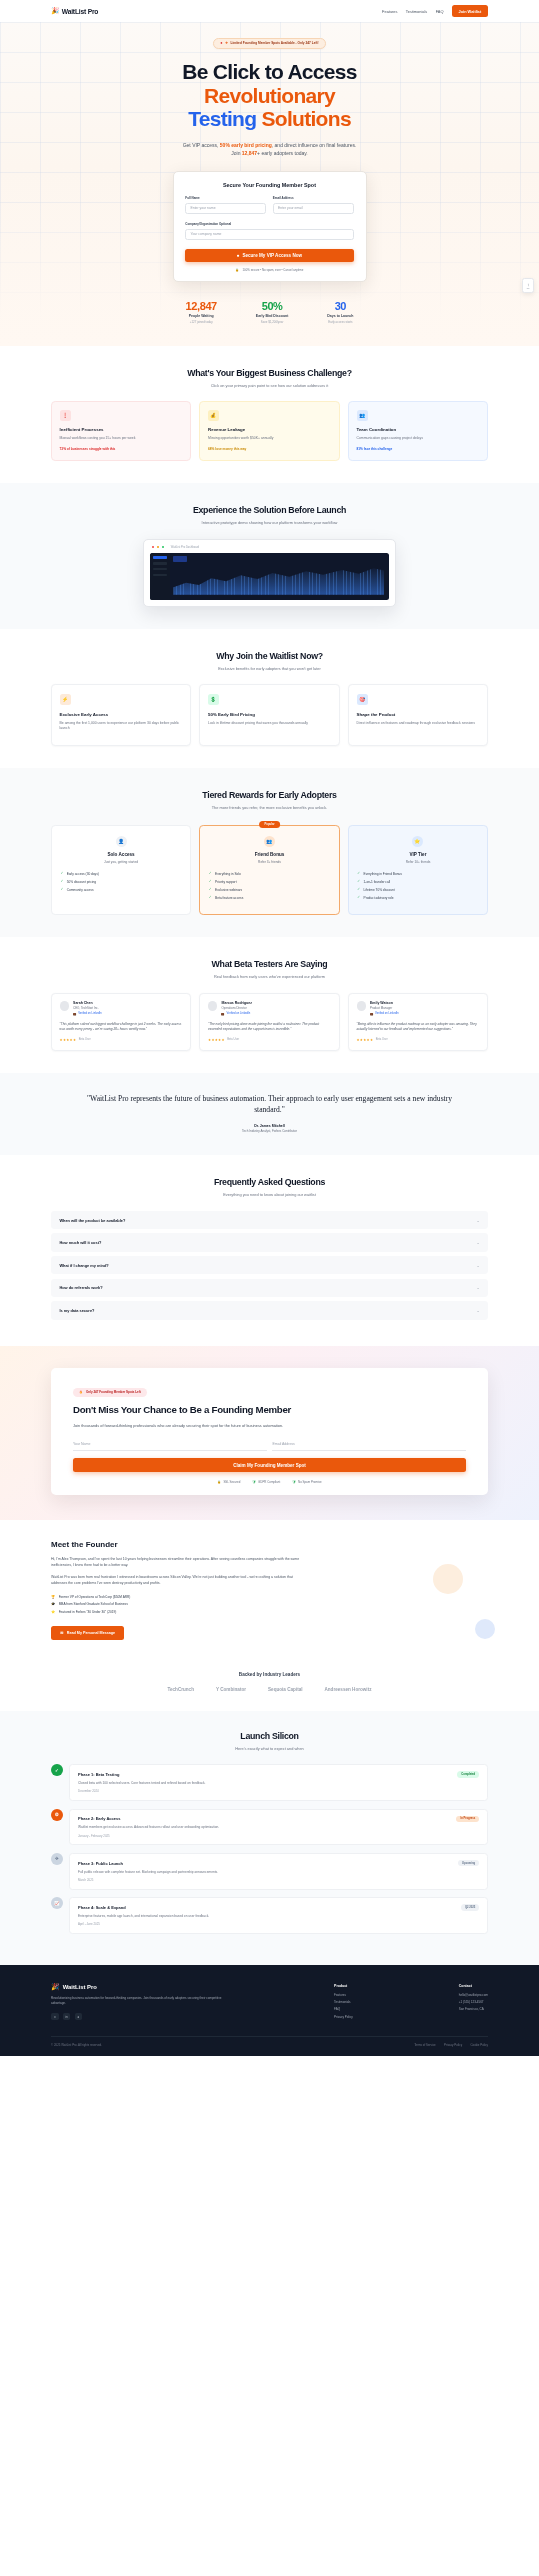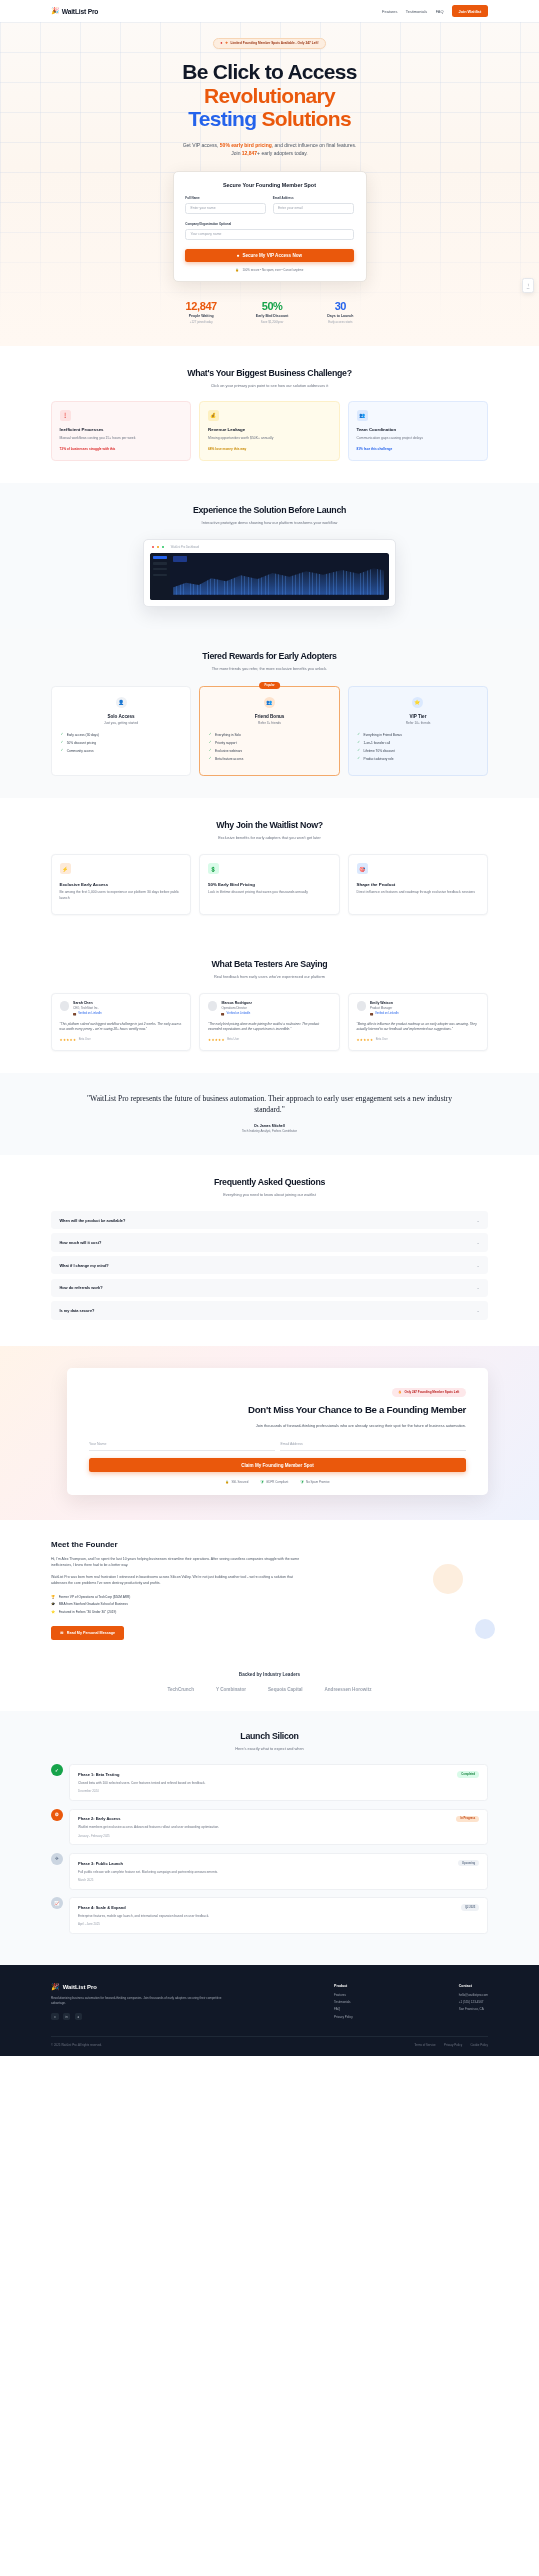--- a/index.html
+++ b/index.html
@@ -216,21 +216,21 @@
   .faq-q { font-size: 3.9px; font-weight: bold; color: #111827; }
   .chev { font-size: 3.8px; color: #9ca3af; }
 
   
   .cta-sec {
     padding: 22px 51px 25px;
     background: linear-gradient(135deg, #fff4e9 0%, #fdf0f4 42%, #eef2fd 100%);
   }
   .cta-card {
     background: #fff; border-radius: 5px; box-shadow: 0 6.7px 20px rgba(31,24,18,.09);
-    padding: 13.5px 22px 11.8px; text-align: right; margin-left: 16px;
+    padding: 13.5px 22px 11.8px; text-align: left;
   }
   .cta-badge {
     display: inline-flex; align-items: center; gap: 2.5px; background: #fde8ea;
     color: #b91c1c; font-size: 3px; font-weight: bold; padding: 2.5px 6.7px; border-radius: 10px;
   }
   .cta-h2 { font-size: 9.7px; font-weight: bold; color: #111827; line-height: 1.22; margin-top: 7.6px; letter-spacing: -0.3px; }
   .cta-p { font-size: 3.9px; color: #4b5563; line-height: 1.6; margin-top: 6.7px; }
   .cta-form { display: flex; gap: 5.9px; margin-top: 10px; }
   .cta-input { flex: 1; height: 11.8px; border-bottom: 0.4px solid #e5e7eb; font-size: 3.5px; color: #9ca3af; display: flex; align-items: center; }
   .cta-btn {
@@ -457,20 +457,42 @@
           <div class="demo-side-row"></div>
         </div>
         <div class="demo-kpi"></div>
         <div class="demo-chart">
           <div class="spark"></div>
         </div>
       </div>
     </div>
   </div>
 
+  <div class="section bg-white">
+    <div class="sec-title">Why Join the Waitlist Now?</div>
+    <div class="sec-sub">Exclusive benefits for early adopters that you won't get later</div>
+    <div class="bcards">
+      <div class="bcard">
+        <div class="bicon bi-o">⚡</div>
+        <div class="card-title">Exclusive Early Access</div>
+        <div class="card-desc">Be among the first 1,000 users to experience our platform 30 days before public launch</div>
+      </div>
+      <div class="bcard">
+        <div class="bicon bi-g">💲</div>
+        <div class="card-title">50% Early Bird Pricing</div>
+        <div class="card-desc">Lock in lifetime discount pricing that saves you thousands annually</div>
+      </div>
+      <div class="bcard">
+        <div class="bicon bi-b">🎯</div>
+        <div class="card-title">Shape the Product</div>
+        <div class="card-desc">Direct influence on features and roadmap through exclusive feedback sessions</div>
+      </div>
+    </div>
+  </div>
+
   <div class="section bg-gray">
     <div class="sec-title">Tiered Rewards for Early Adopters</div>
     <div class="sec-sub">The more friends you refer, the more exclusive benefits you unlock.</div>
     <div class="tiers">
       <div class="tier">
         <div class="tier-ic ti-gray">👤</div>
         <div class="tier-name">Solo Access</div>
         <div class="tier-req">Just you, getting started</div>
         <div class="tier-list">
           <div class="tier-li">
@@ -526,42 +548,20 @@
             </div>
           <div class="tier-li">
               <span class="check">✓</span>
               <span>Lifetime 70% discount</span>
             </div>
           <div class="tier-li">
               <span class="check">✓</span>
               <span>Product advisory role</span>
             </div>
         </div>
-      </div>
-    </div>
-  </div>
-
-  <div class="section bg-white">
-    <div class="sec-title">Why Join the Waitlist Now?</div>
-    <div class="sec-sub">Exclusive benefits for early adopters that you won't get later</div>
-    <div class="bcards">
-      <div class="bcard">
-        <div class="bicon bi-o">⚡</div>
-        <div class="card-title">Exclusive Early Access</div>
-        <div class="card-desc">Be among the first 1,000 users to experience our platform 30 days before public launch</div>
-      </div>
-      <div class="bcard">
-        <div class="bicon bi-g">💲</div>
-        <div class="card-title">50% Early Bird Pricing</div>
-        <div class="card-desc">Lock in lifetime discount pricing that saves you thousands annually</div>
-      </div>
-      <div class="bcard">
-        <div class="bicon bi-b">🎯</div>
-        <div class="card-title">Shape the Product</div>
-        <div class="card-desc">Direct influence on features and roadmap through exclusive feedback sessions</div>
       </div>
     </div>
   </div>
 
   <div class="section bg-white">
     <div class="sec-title">What Beta Testers Are Saying</div>
     <div class="sec-sub">Real feedback from early users who've experienced our platform</div>
     <div class="tcards">
       <div class="tcard">
         <div class="t-head">

